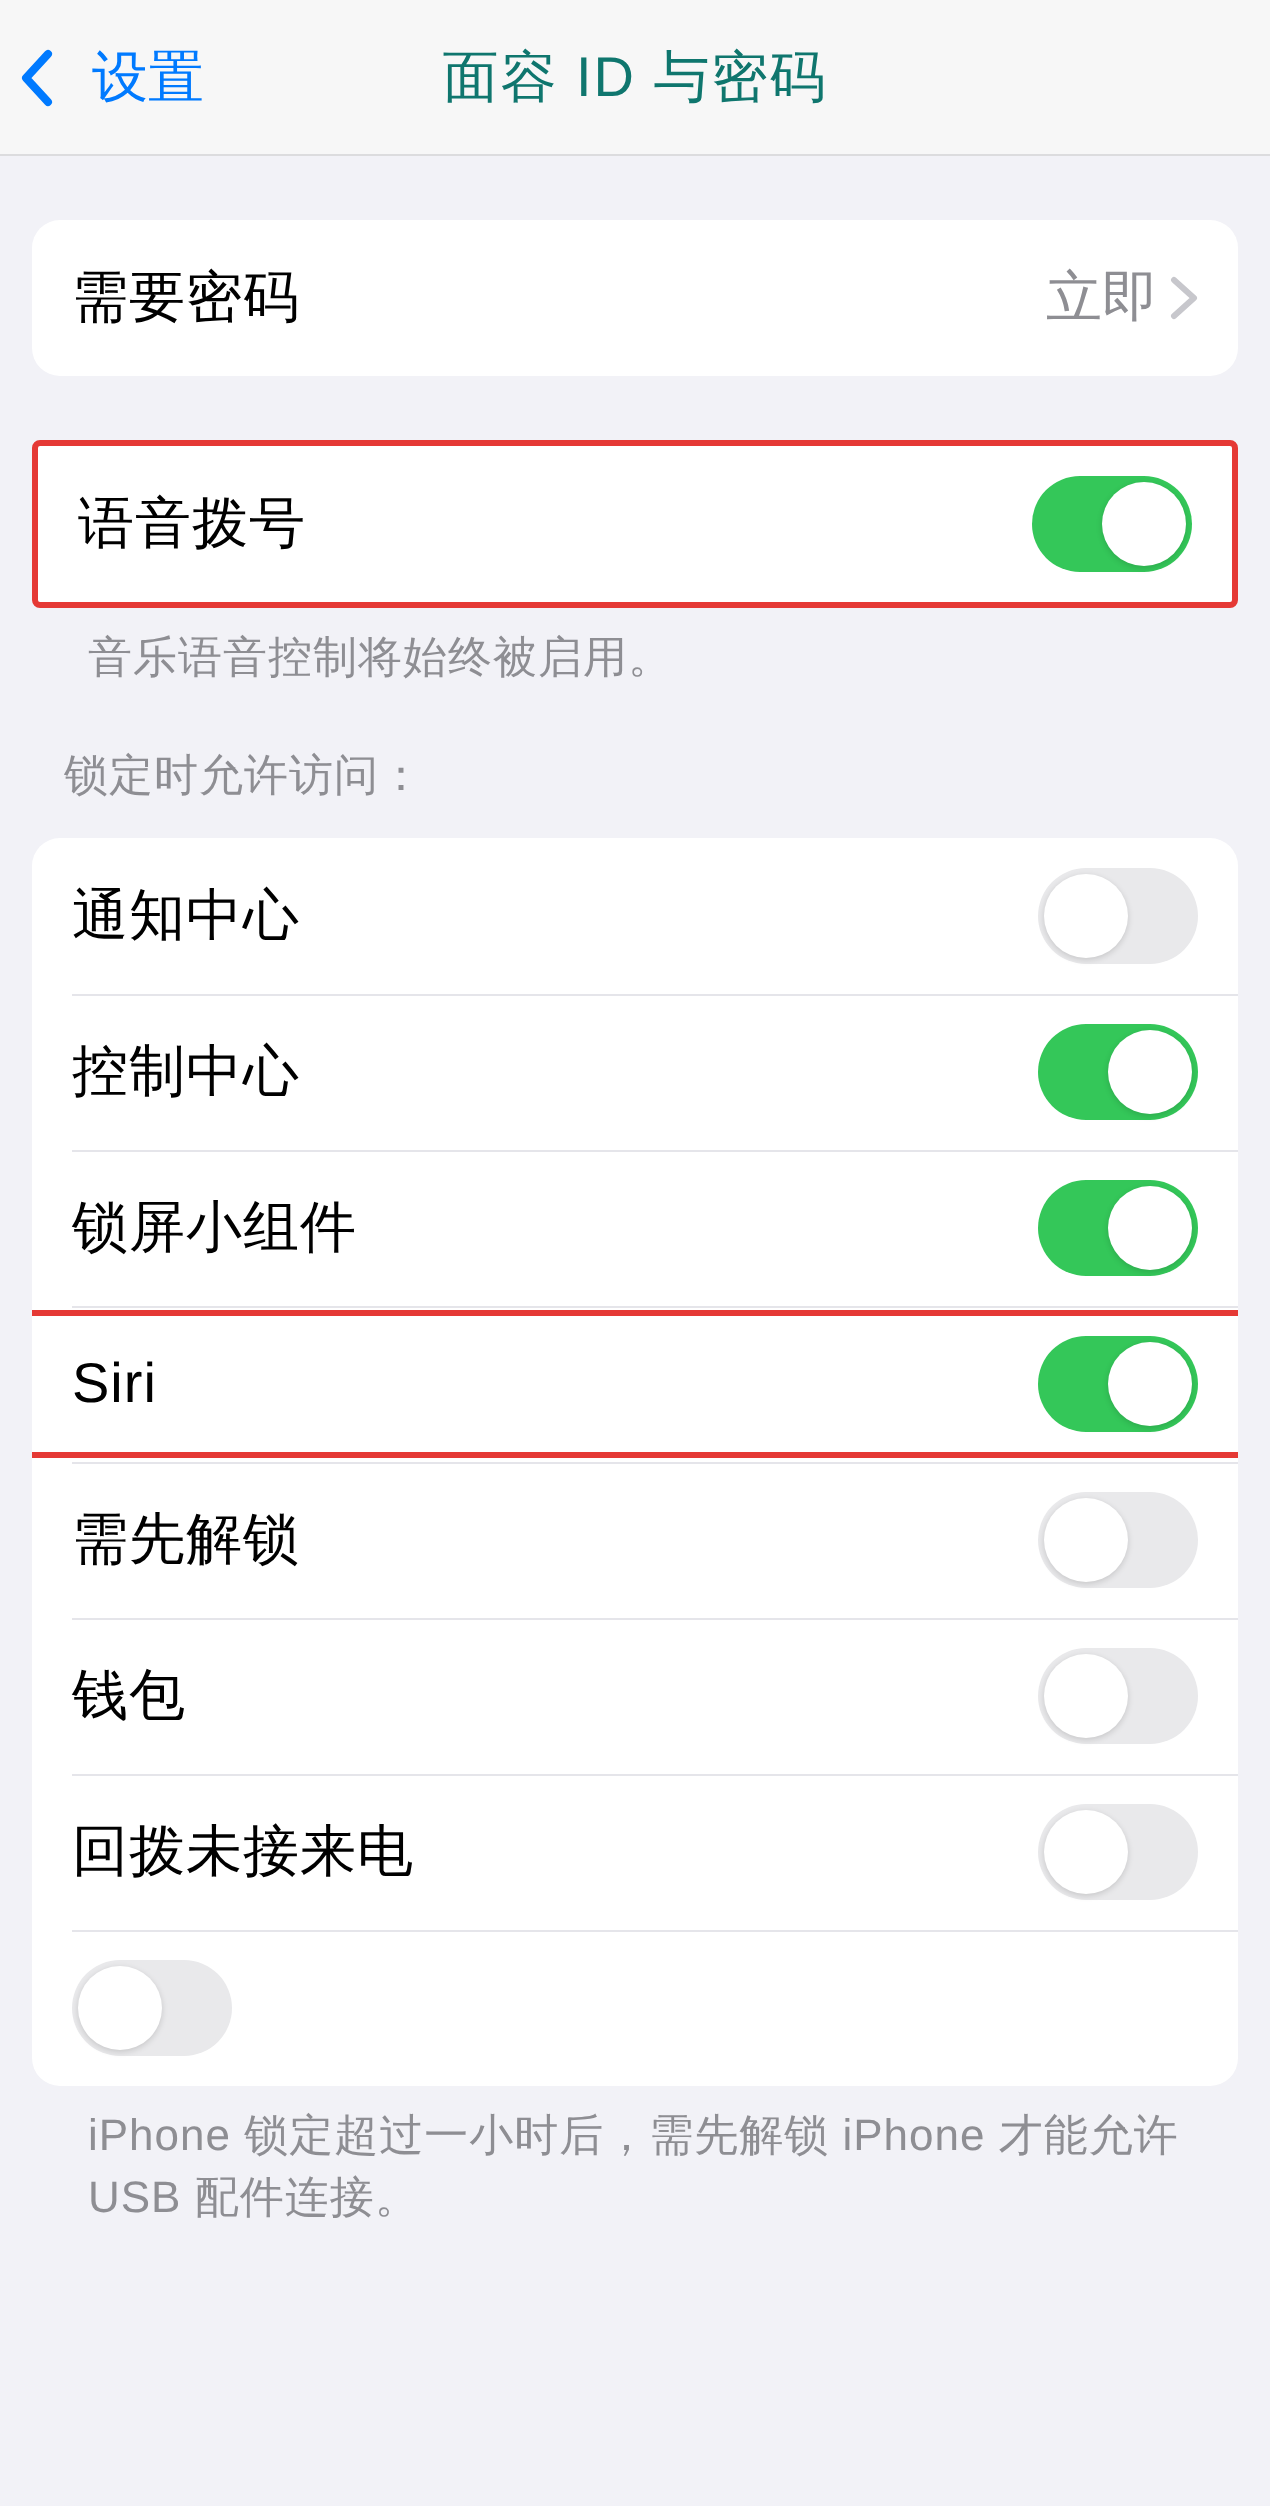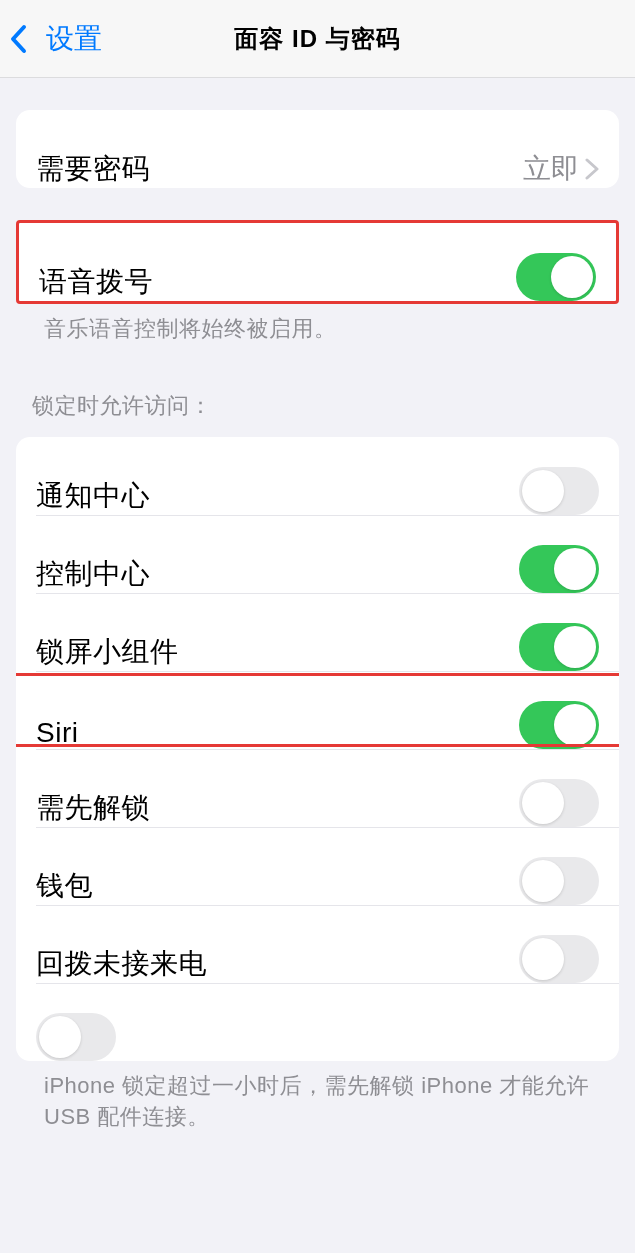--- a/index.html
+++ b/index.html
@@ -32,44 +32,44 @@
       gap: 16px;
     }
     .chev-left {
       width: 22px;
       height: 30px;
     }
     .nav-title {
       position: absolute;
       left: 50%;
       transform: translateX(-50%);
-      font-size: 24px;
-      font-weight: 700;
-      color: #000000;
+      font-size: 28px;
+      font-weight: 400;
+      color: #0f766e;
       letter-spacing: 1px;
     }
     .content {
       padding: 0;
     }
     .group {
       margin: 32px 16px 0 16px;
       background: #fff;
       border-radius: 14px;
       overflow: hidden;
     }
     .group.tight-top {
        margin-top: 24px;
     }
     .group.highlighted {
       border: 3px solid #e53935;
       border-radius: 4px;
     }
     .row {
       display: flex;
-      align-items: flex-end;
+      align-items: center;
       justify-content: space-between;
       padding: 0 20px;
       min-height: 78px;
       position: relative;
     }
     .row + .row::before {
       content: "";
       position: absolute;
       top: 0;
       left: 20px;
@@ -132,21 +132,21 @@
       font-size: 22px;
       color: #8e8e93;
       line-height: 1.4;
       letter-spacing: 0.5px;
     }
     .header-note {
       padding: 0 32px 10px 32px;
       font-size: 22px;
       color: #8e8e93;
       letter-spacing: 0.5px;
-      margin-top: 46px;
+      margin-top: 28px;
     }
   </style>
 </head>
 <body>
 
 <div class="nav">
   <div class="back">
     <svg class="chev-left" viewBox="0 0 22 30">
       <polyline points="16,3 5,15 16,27" fill="none" stroke="#007aff" stroke-width="4" stroke-linecap="round" stroke-linejoin="round"></polyline>
     </svg>

